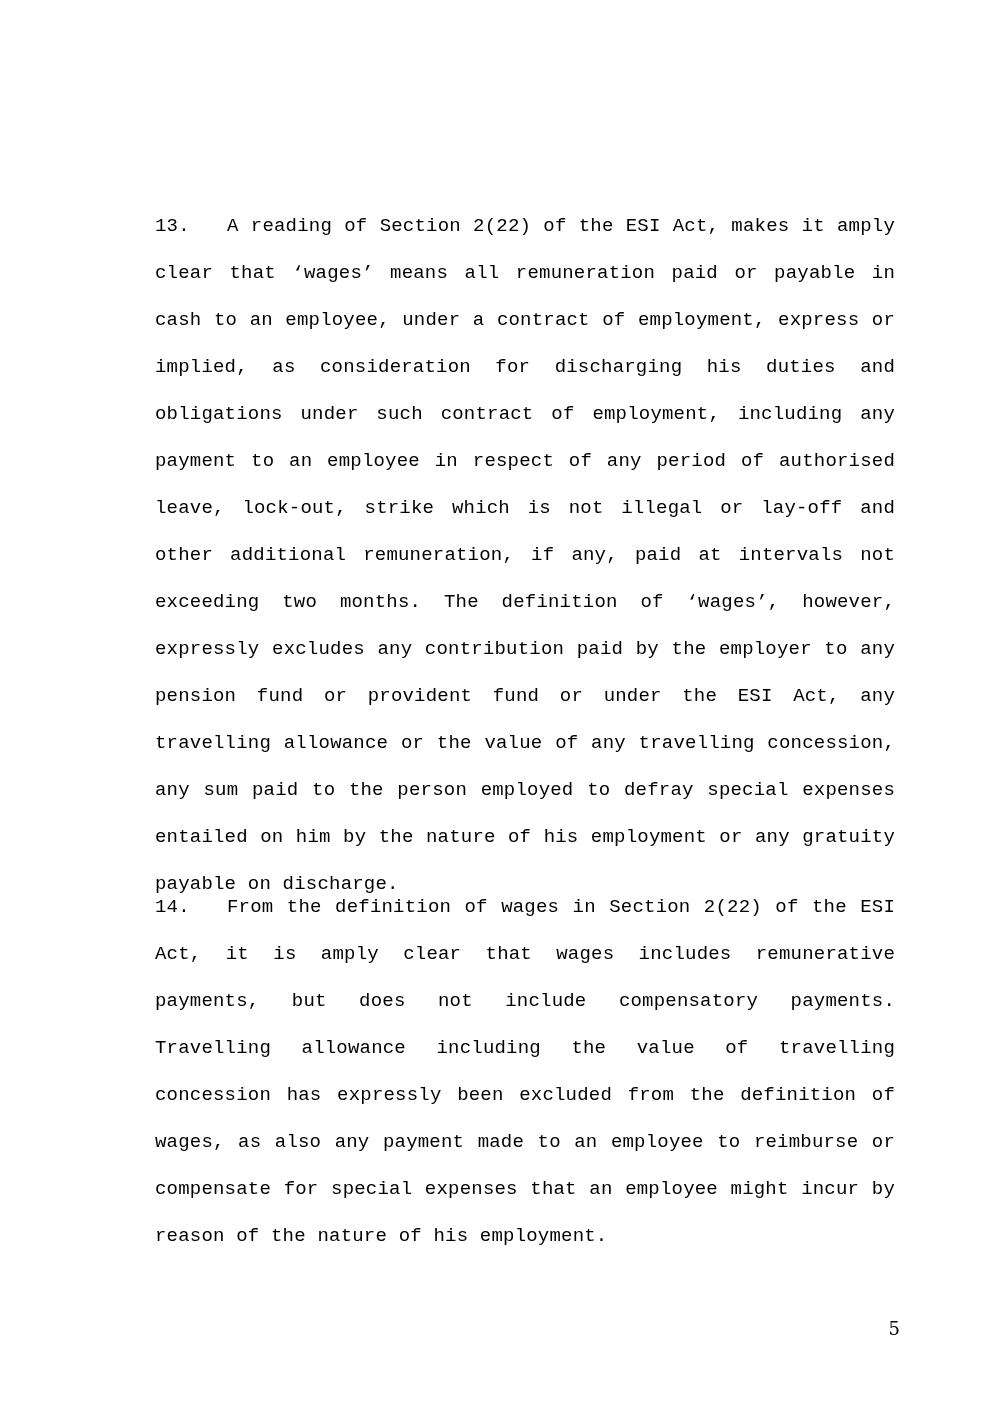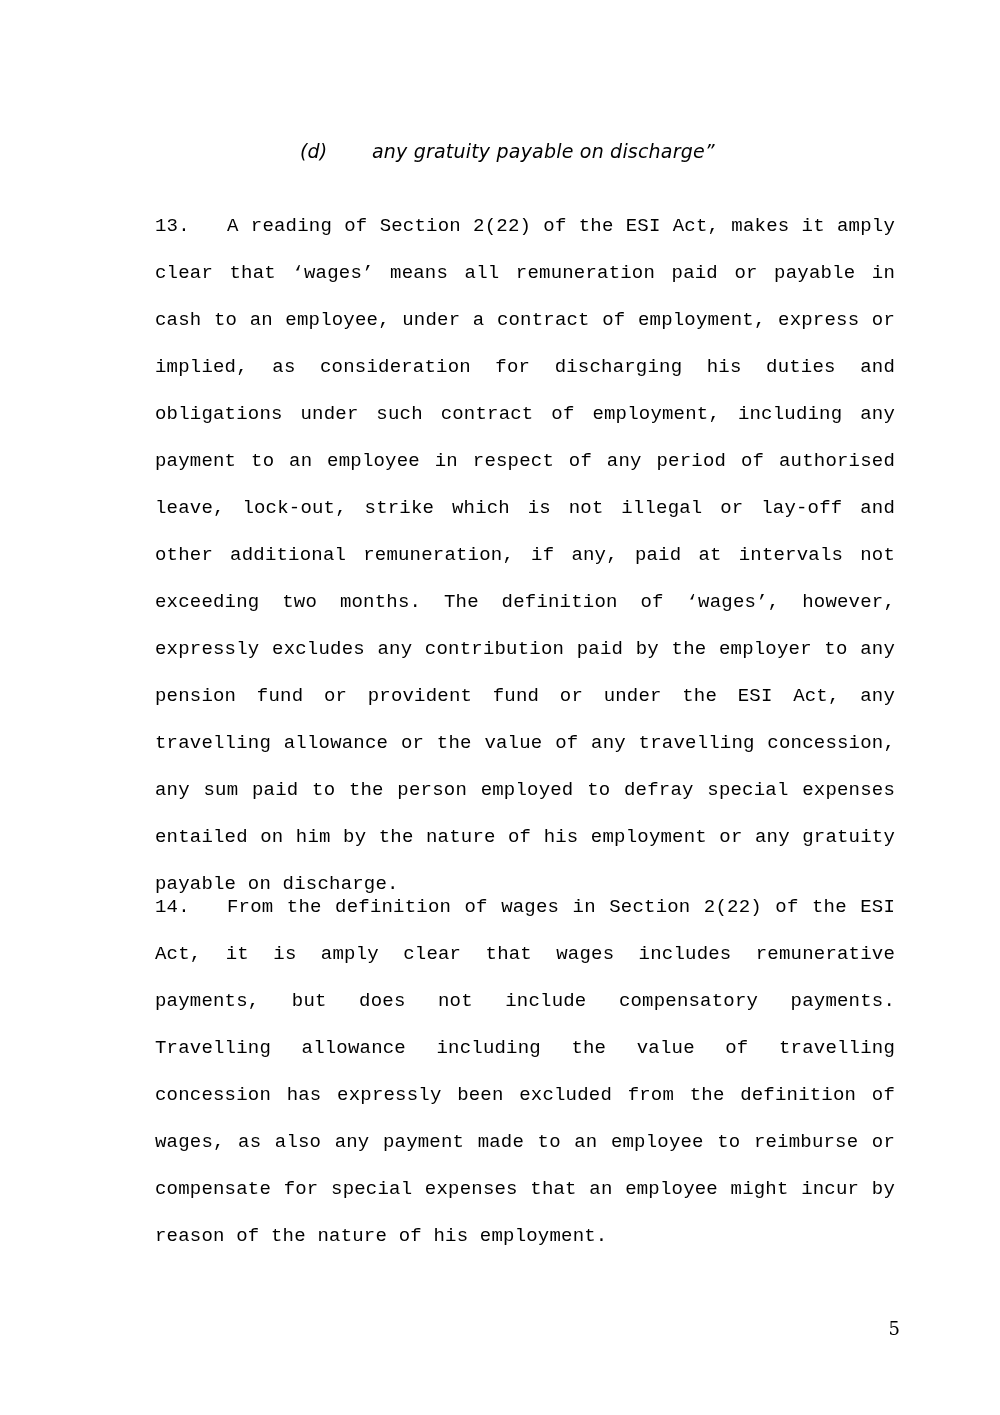--- a/index.html
+++ b/index.html
@@ -21,23 +21,20 @@
     #p14 { top: 884px; }
     .page-number {
       position: absolute; top: 1318px; left: 880px; width: 20px; text-align: right;
       font-family: "DejaVu Serif", serif; font-size: 18px;
     }
   </style>
 </head>
 <body>
 
 <div class="page">
-  <div class="quote-item">
-    <span class="label">(d)</span><span>any gratuity payable on discharge”</span>
-  </div>
 
   <div class="para" id="p13">
     <span class="num">13.</span><span>A reading of Section 2(22) of the ESI Act, makes it amply clear that ‘wages’ means all remuneration paid or payable in cash to an employee, under a contract of employment, express or implied, as consideration for discharging his duties and obligations under such contract of employment, including any payment to an employee in respect of any period of authorised leave, lock-out, strike which is not illegal or lay-off and other additional remuneration, if any, paid at intervals not exceeding two months.  The definition of ‘wages’, however, expressly excludes any contribution paid by the employer to any pension fund or provident fund or under the ESI Act, any travelling allowance  or the value of any travelling concession, any sum paid to the person employed to defray special expenses entailed on him by the nature of his employment or any gratuity payable on discharge.</span>
   </div>
 
   <div class="para" id="p14">
     <span class="num">14.</span><span>From the definition of wages in Section 2(22) of the ESI Act, it is amply clear that wages includes remunerative payments, but does not include compensatory payments.   Travelling allowance including the value of travelling concession has expressly been excluded from the definition of wages, as also any payment made to an employee to reimburse or compensate for special expenses that an employee might incur by reason of the nature of his employment.</span>
   </div>
 
   <div class="page-number">5</div>

